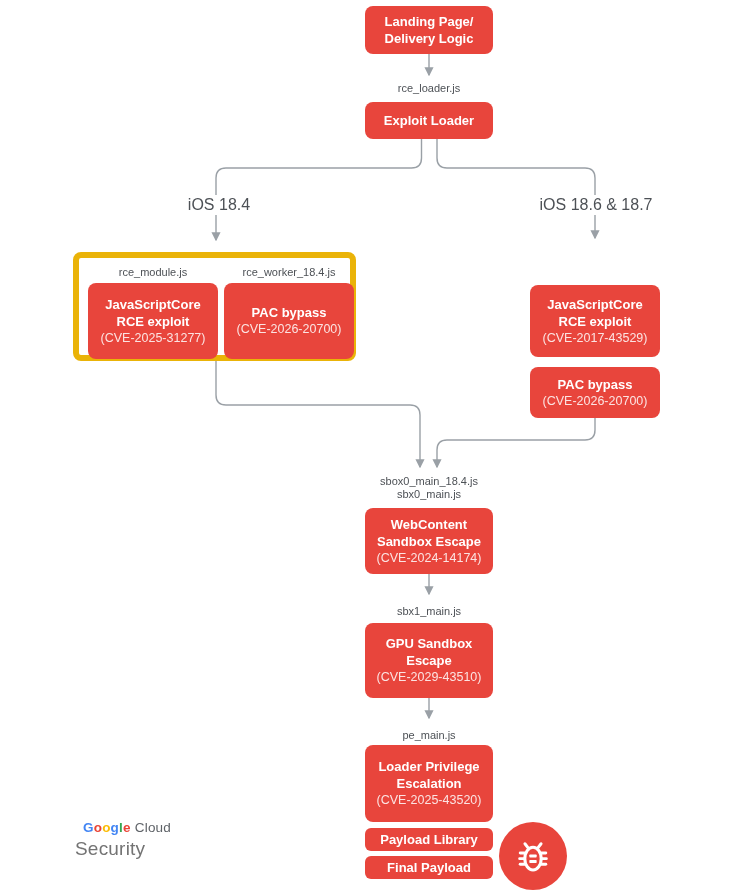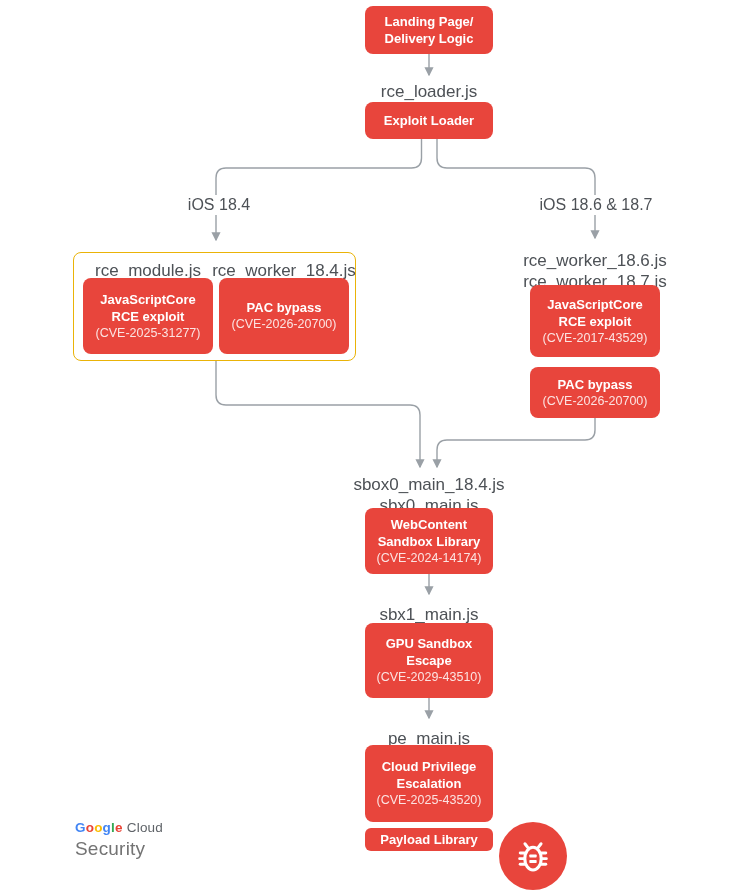--- a/index.html
+++ b/index.html
@@ -15,32 +15,32 @@
     display:flex; flex-direction:column; align-items:center; justify-content:center;
     text-align:center; line-height:1.32; font-size:13px;
   }
   .rbox .title { font-weight:bold; white-space:pre-line; }
   .rbox .cve   { font-weight:normal; font-size:12.5px; color:rgba(255,255,255,0.85); white-space:pre-line; }
   .rbox.small  { border-radius:6px; }
   .rbox.small .title { font-size:13px; }
 
   .file-label {
     position:absolute; transform:translateX(-50%);
-    color:#4d5156; font-size:17px; line-height:1.22; text-align:center;
+    color:#4d5156; font-size:11px; line-height:1.22; text-align:center;
     white-space:pre-line;
   }
   .branch-label {
     position:absolute; transform:translateX(-50%);
     color:#4d5156; font-size:16px; background:#ffffff; padding:1px 4px;
     white-space:nowrap;
   }
 
   #left-group {
     position:absolute; left:73px; top:252px; width:283px; height:109px;
-    border:1px solid #eab308; border-radius:8px; background:#ffffff;
+    border:6px solid #eab308; border-radius:8px; background:#ffffff;
   }
   #left-group .file-label { top:8px; }
 
   
   #n-landing        { left:365px; top:6px;   width:128px; height:48px; }
   #l-loader         { left:429px; top:82px; }
   #n-exploit-loader { left:365px; top:102px; width:128px; height:37px; }
   #bl-left          { left:219px; top:195px; }
   #bl-right         { left:596px; top:195px; }
   #l-module         { left:74px; }
@@ -59,21 +59,21 @@
   #n-payload-lib    { left:365px; top:828px; width:128px; height:23px; }
   #n-final-payload  { left:365px; top:856px; width:128px; height:23px; }
 
   #bug-badge {
     position:absolute; left:499px; top:822px; width:68px; height:68px;
     background:#E8453C; border-radius:50%;
     display:flex; align-items:center; justify-content:center;
   }
 
   #footer-logo { position:absolute; left:75px; top:820px; }
-  #footer-logo .line1 { font-size:13.5px; font-weight:bold; letter-spacing:0.2px; }
+  #footer-logo .line1 { font-size:13.5px; font-weight:bold; letter-spacing:0.2px;margin-left:8px; }
   #footer-logo .cloud { color:#5f6368; font-weight:normal; margin-left:4px; }
   #footer-logo .line2 { font-size:19px; color:#737373; margin-top:3px; letter-spacing:0.2px; }
   .gl0,.gl3 { color:#4285F4; }
   .gl1,.gl5 { color:#EA4335; }
   .gl2      { color:#FBBC04; }
   .gl4      { color:#34A853; }
 </style>
 </head>
 <body>
 
@@ -117,60 +117,61 @@
       <span class="title">JavaScriptCore
 RCE exploit</span>
       <span class="cve">(CVE-2025-31277)</span>
     </div>
     <div class="rbox" id="n-pac-left">
       <span class="title">PAC bypass</span>
       <span class="cve">(CVE-2026-20700)</span>
     </div>
   </div>
 
-  <div class="file-label" id="l-worker86">rce_worker_18.6.js
-rce_worker_18.7.js</div>
 
   <div class="rbox" id="n-jsc-right">
     <span class="title">JavaScriptCore
 RCE exploit</span>
     <span class="cve">(CVE-2017-43529)</span>
   </div>
   <div class="rbox" id="n-pac-right">
     <span class="title">PAC bypass</span>
     <span class="cve">(CVE-2026-20700)</span>
   </div>
 
   <div class="file-label" id="l-sbox">sbox0_main_18.4.js
 sbx0_main.js</div>
 
   <div class="rbox" id="n-webcontent">
     <span class="title">WebContent
-Sandbox Library</span>
+Sandbox Escape</span>
     <span class="cve">(CVE-2024-14174)</span>
   </div>
 
   <div class="file-label" id="l-sbx1">sbx1_main.js</div>
 
   <div class="rbox" id="n-gpu">
     <span class="title">GPU Sandbox
 Escape</span>
     <span class="cve">(CVE-2029-43510)</span>
   </div>
 
   <div class="file-label" id="l-pe">pe_main.js</div>
 
   <div class="rbox" id="n-lpe">
-    <span class="title">Cloud Privilege
+    <span class="title">Loader Privilege
 Escalation</span>
     <span class="cve">(CVE-2025-43520)</span>
   </div>
 
   <div class="rbox small" id="n-payload-lib">
     <span class="title">Payload Library</span>
+  </div>
+  <div class="rbox small" id="n-final-payload">
+    <span class="title">Final Payload</span>
   </div>
 
   <div id="bug-badge">
     <svg width="42" height="42" viewBox="0 0 24 24" xmlns="http://www.w3.org/2000/svg">
       <g stroke="#ffffff" stroke-width="1.7" stroke-linecap="round" fill="none">
         <path d="M9.1 7.2 L7.4 5"></path>
         <path d="M14.9 7.2 L16.6 5"></path>
         <path d="M7.3 10.3 L4.7 10.3"></path>
         <path d="M7.1 13.5 L4.4 13.5"></path>
         <path d="M7.3 16.7 L4.7 16.7"></path>

